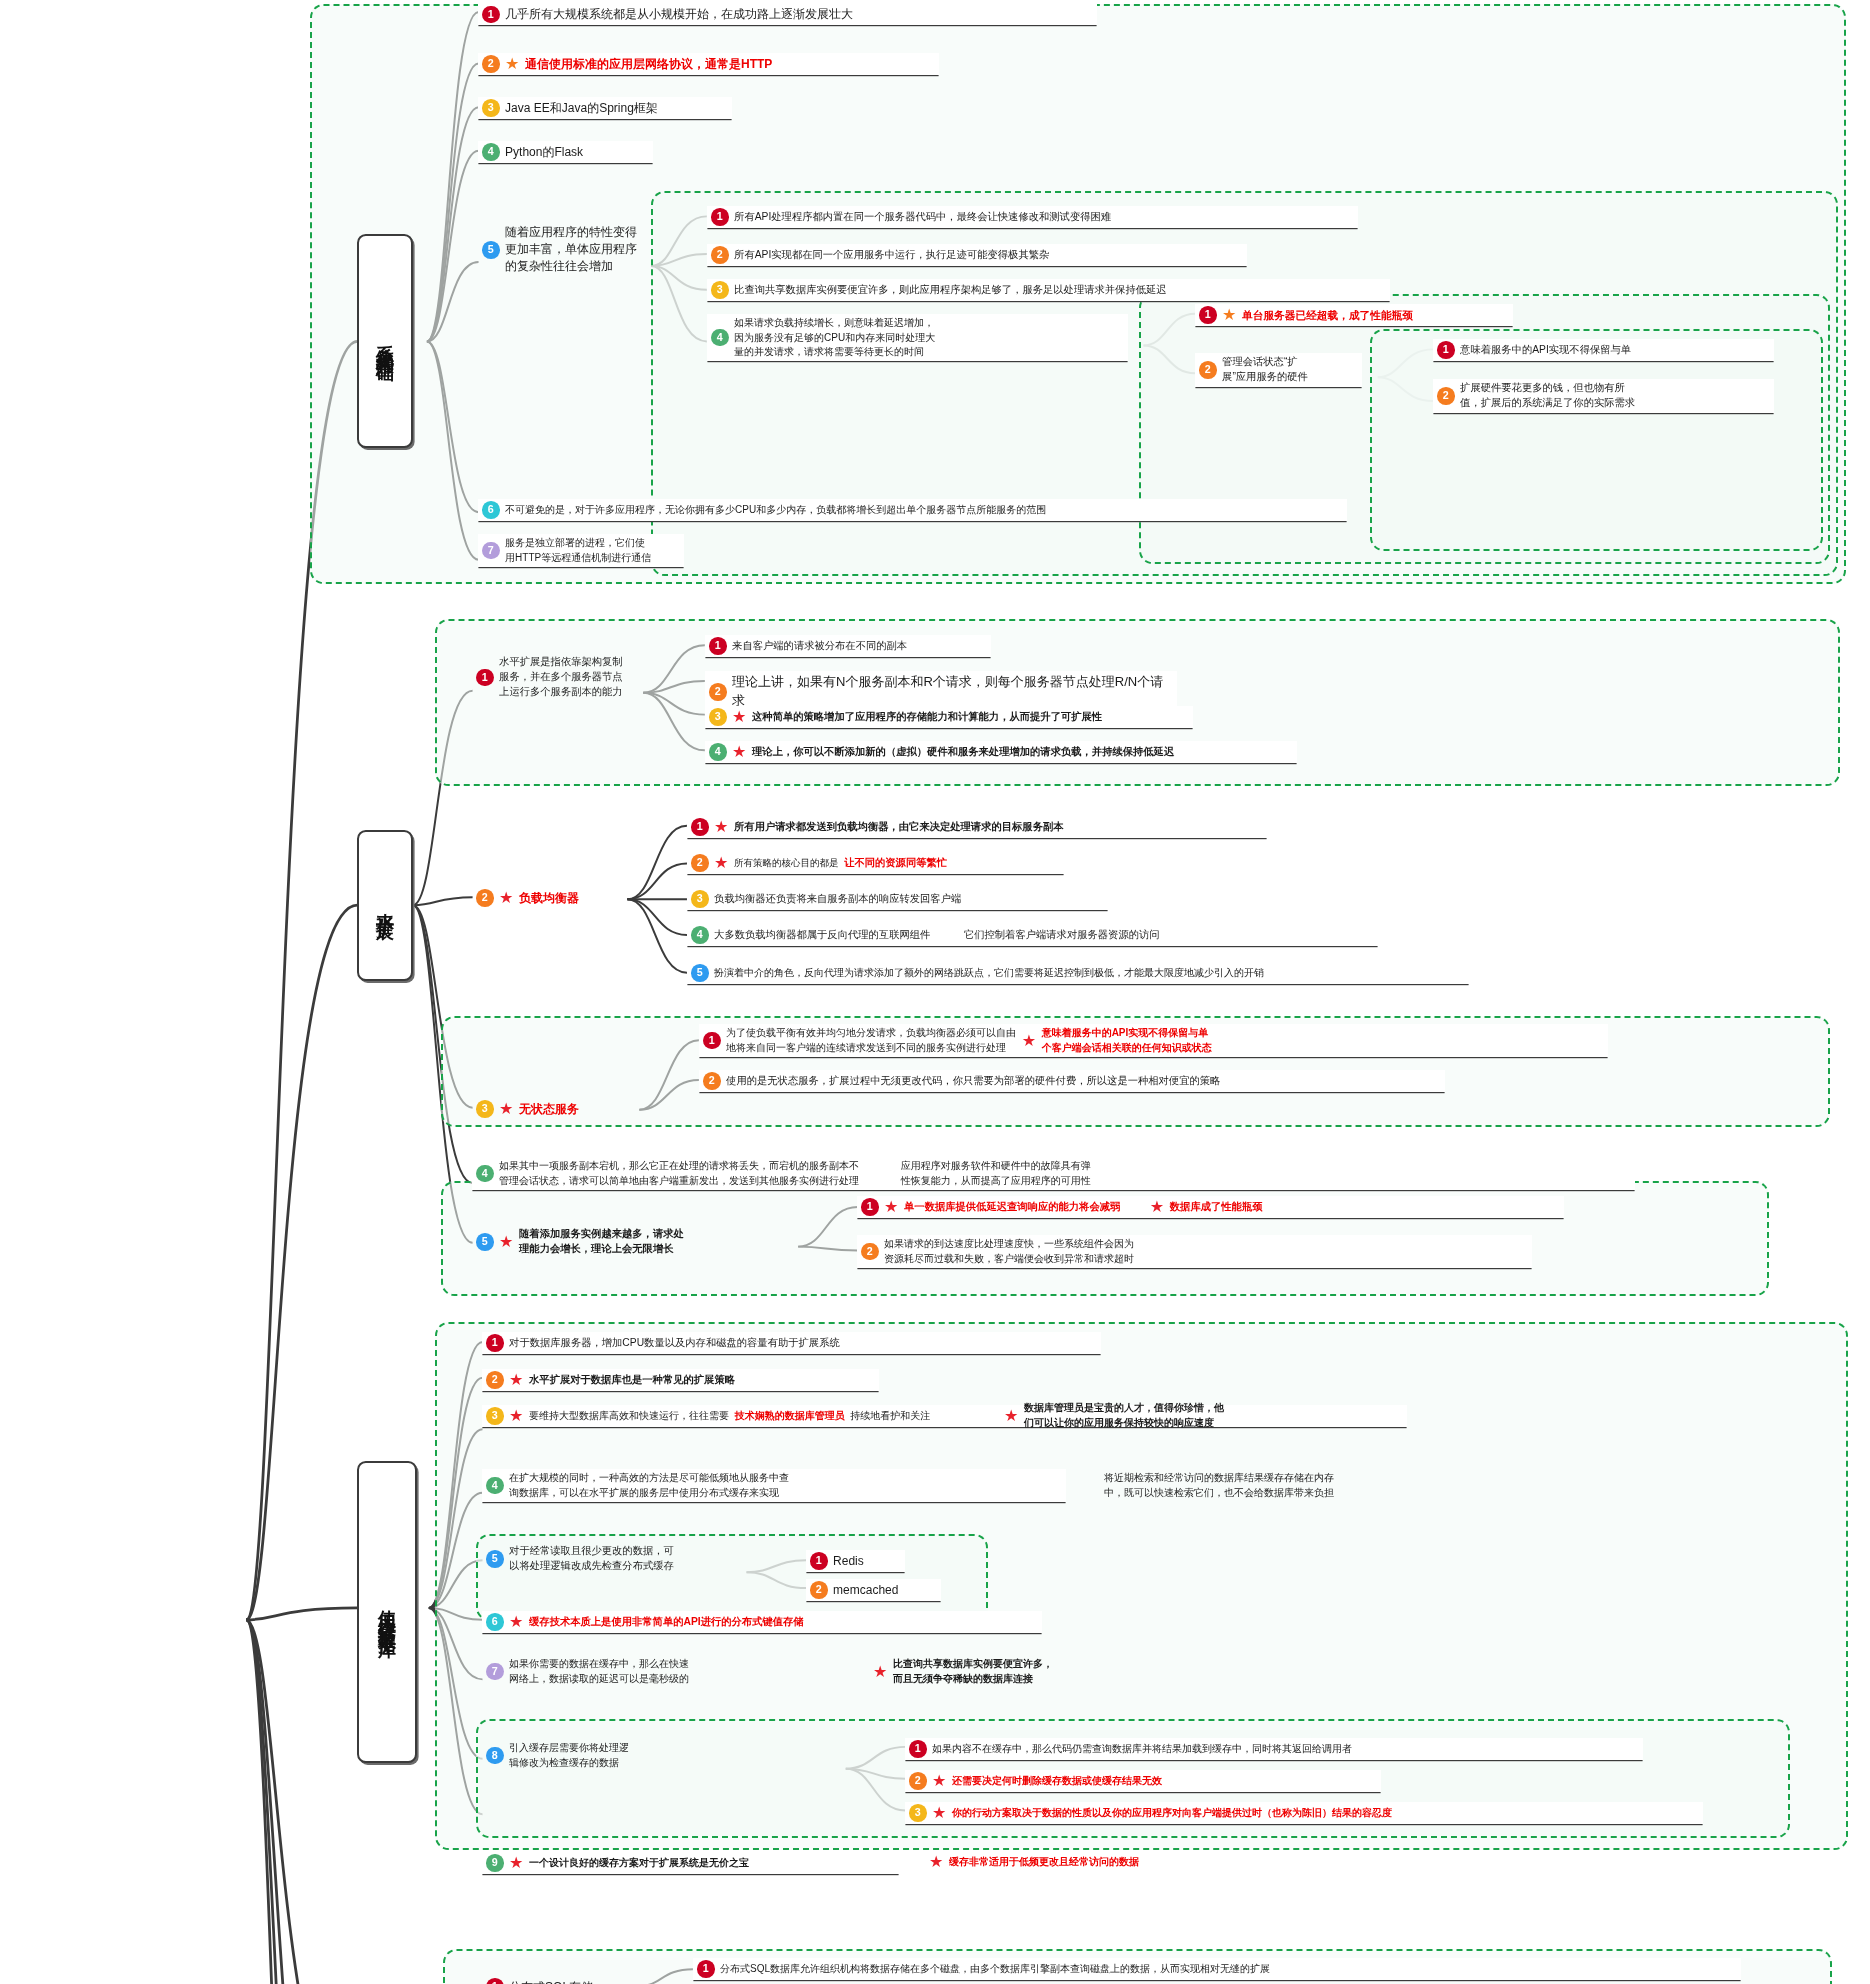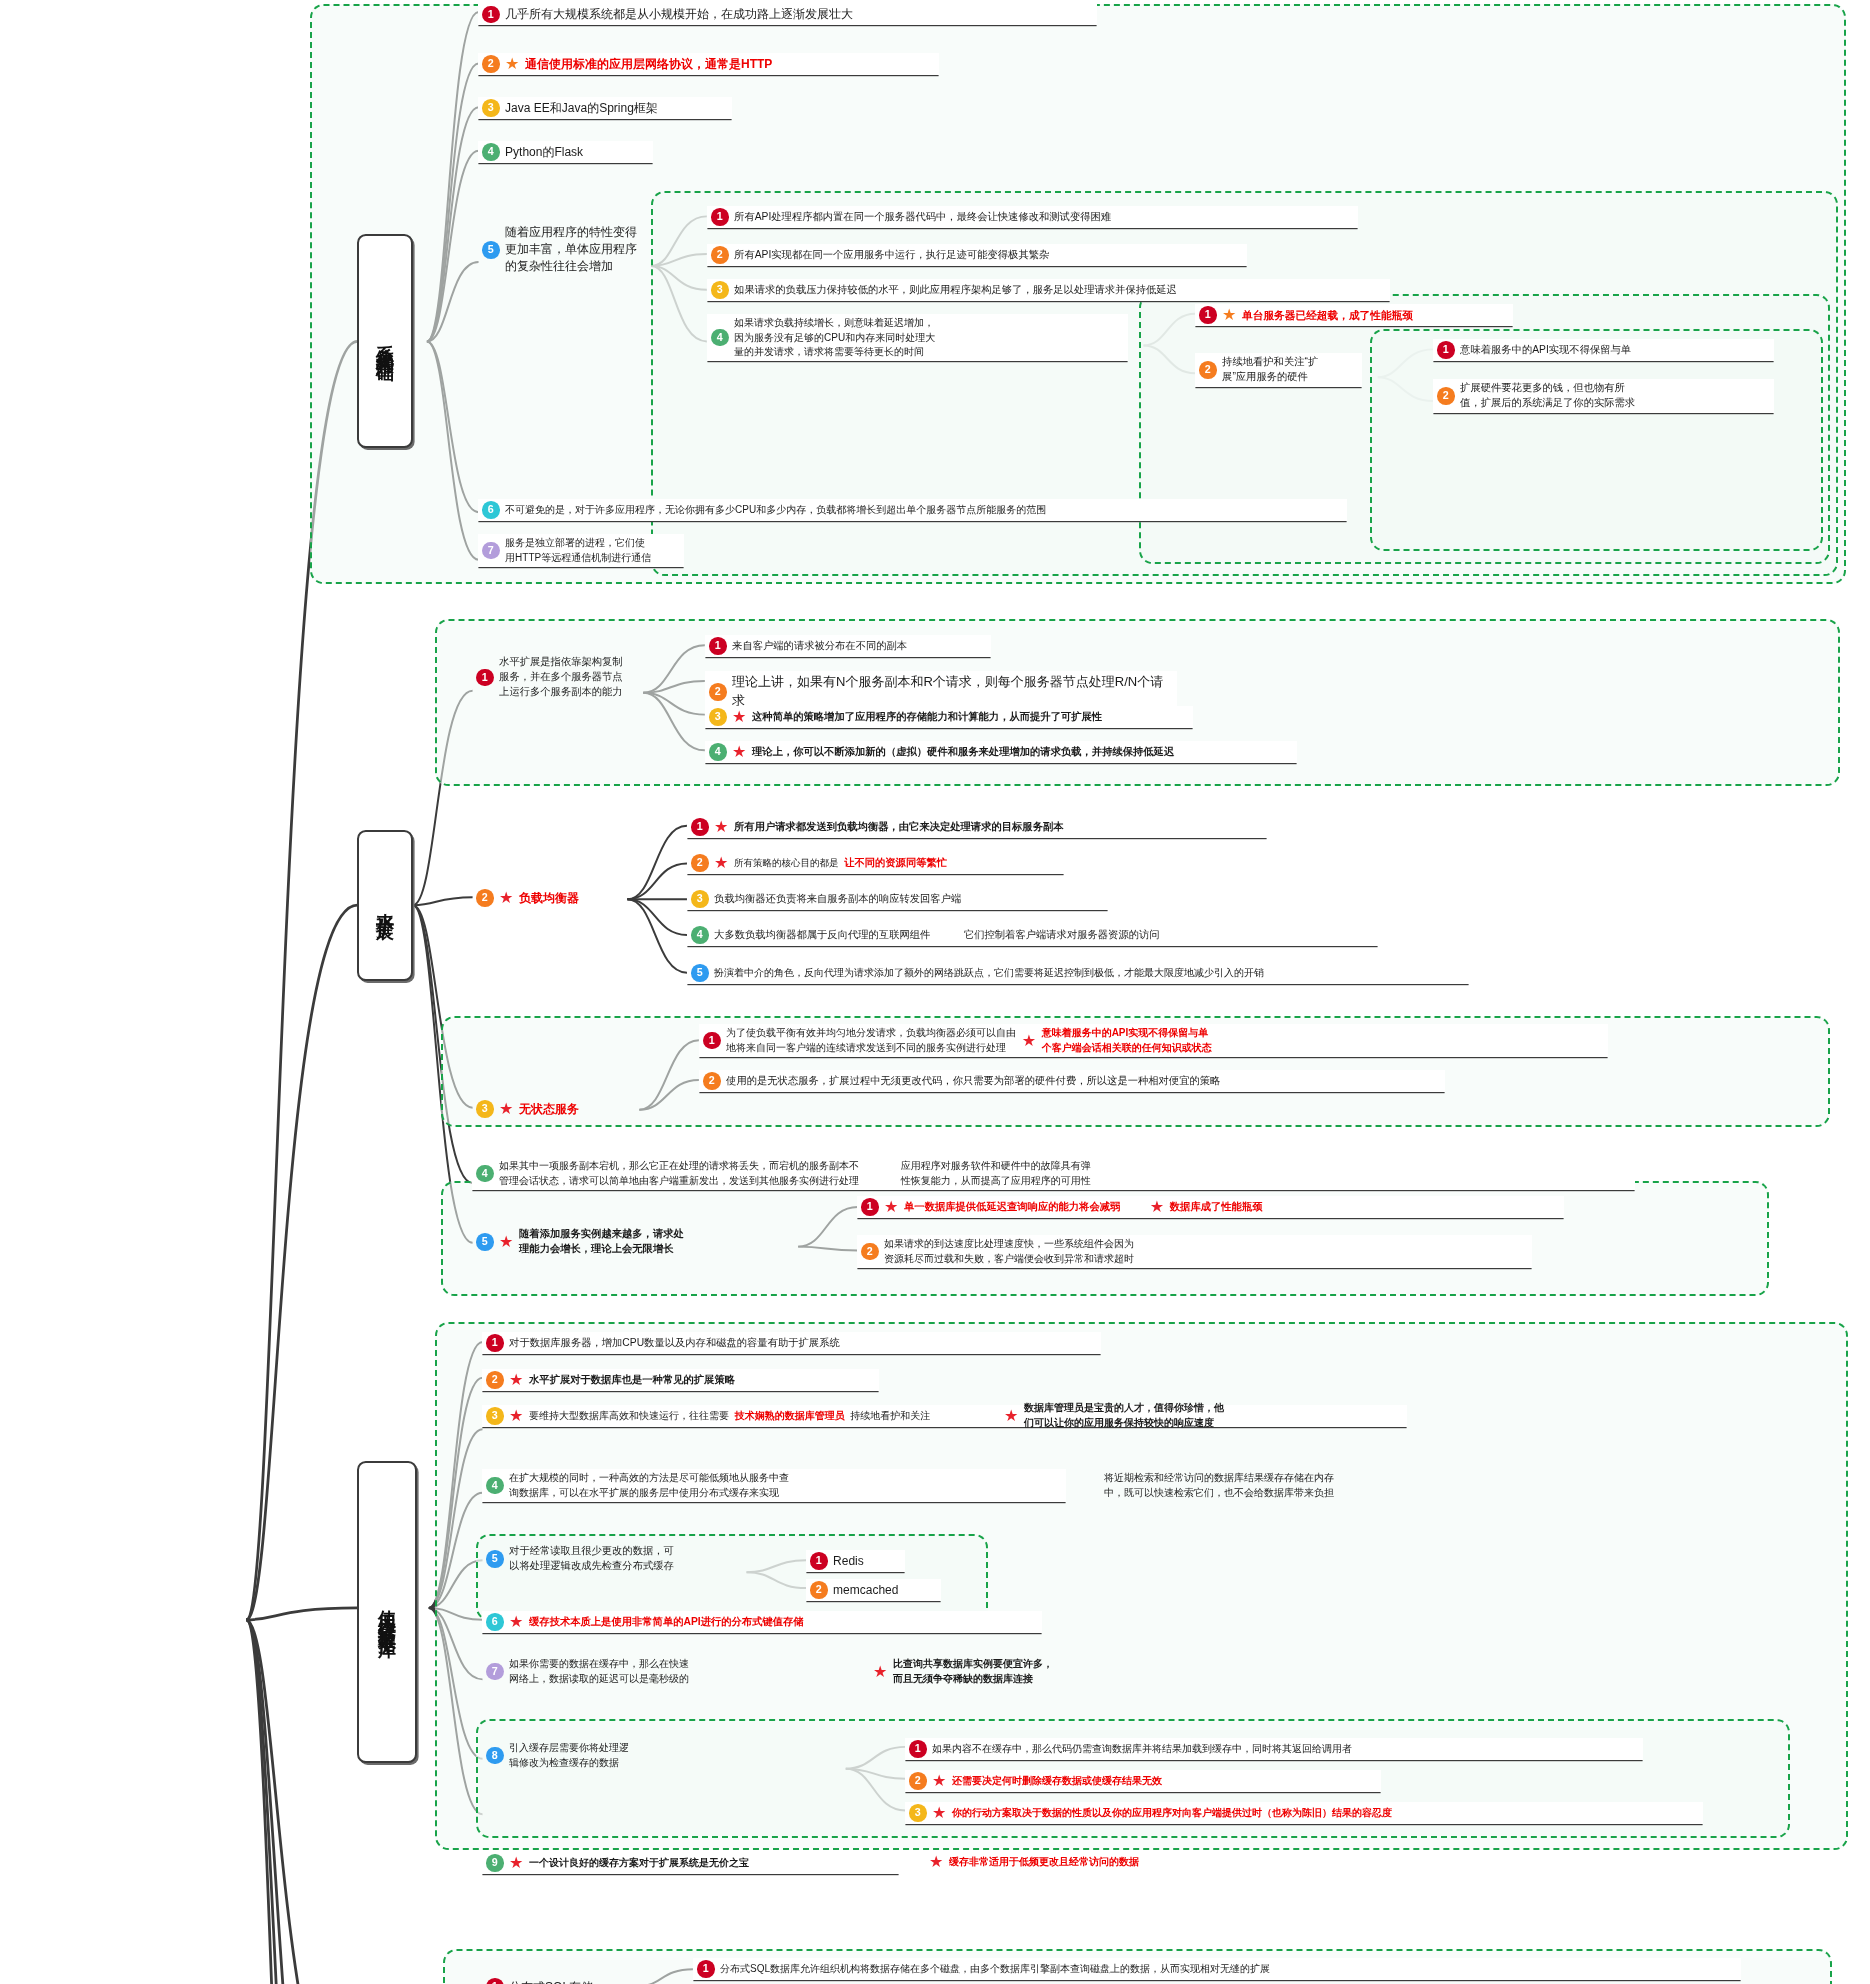--- a/index.html
+++ b/index.html
@@ -200,37 +200,37 @@
   <div class="node" style="left:707px;top:206px;width:651px;">
     <span class="bdg b1">1</span>
     <span class="txt" style="font-size:10.3px">所有API处理程序都内置在同一个服务器代码中，最终会让快速修改和测试变得困难</span>
   </div>
   <div class="node" style="left:707px;top:244px;width:540px;">
     <span class="bdg b2">2</span>
     <span class="txt" style="font-size:10.3px">所有API实现都在同一个应用服务中运行，执行足迹可能变得极其繁杂</span>
   </div>
   <div class="node" style="left:707px;top:279px;width:683px;">
     <span class="bdg b3">3</span>
-    <span class="txt" style="font-size:10.3px">如果请求的负载压力保持较低的水平，则此应用程序架构足够了，服务足以处理请求并保持低延迟</span>
+    <span class="txt" style="font-size:10.3px">比查询共享数据库实例要便宜许多，则此应用程序架构足够了，服务足以处理请求并保持低延迟</span>
   </div>
   <div class="node" style="left:707px;top:314px;width:421px;">
     <span class="bdg b4">4</span>
     <span class="txt" style="font-size:10px">如果请求负载持续增长，则意味着延迟增加，
 因为服务没有足够的CPU和内存来同时处理大
 量的并发请求，请求将需要等待更长的时间</span>
   </div>
 
   <div class="node" style="left:1195px;top:304px;width:318px;">
     <span class="bdg b1">1</span>
     <span class="star o">★</span>
     <span class="txt red" style="font-size:10.7px">单台服务器已经超载，成了性能瓶颈</span>
   </div>
   <div class="node" style="left:1195px;top:353px;width:167px;">
     <span class="bdg b2">2</span>
-    <span class="txt" style="font-size:10.3px">持续地看护和关注“扩
+    <span class="txt" style="font-size:10.3px">管理会话状态“扩
 展”应用服务的硬件</span>
   </div>
 
   <div class="node" style="left:1433px;top:339px;width:341px;">
     <span class="bdg b1">1</span>
     <span class="txt" style="font-size:10.3px">意味着服务中的API实现不得保留与单</span>
   </div>
   <div class="node" style="left:1433px;top:379px;width:341px;">
     <span class="bdg b2">2</span>
     <span class="txt" style="font-size:10.3px">扩展硬件要花更多的钱，但也物有所

